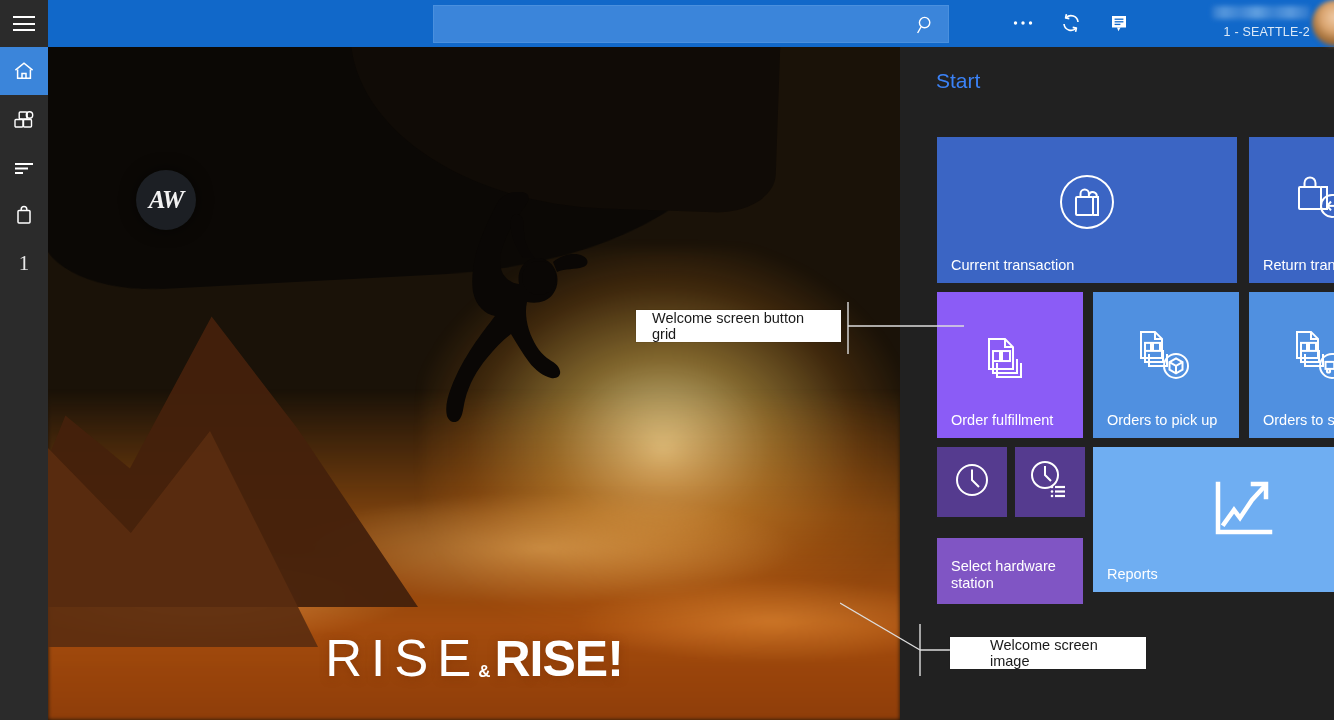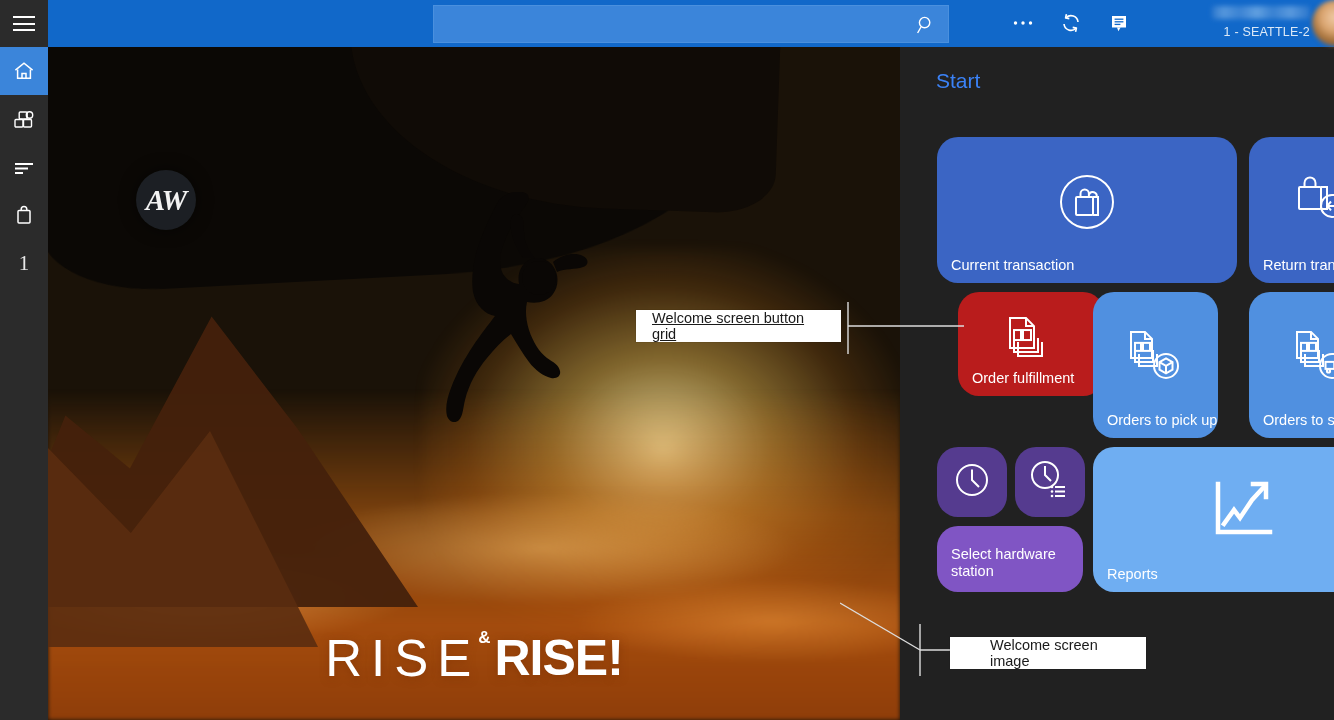--- a/index.html
+++ b/index.html
@@ -66,62 +66,62 @@
   .hero-clouds{position:absolute;left:0;bottom:0;width:852px;height:330px;
     background:
       radial-gradient(ellipse 300px 70px at 18% 62%,rgba(255,185,95,.55),rgba(255,185,95,0) 70%),
       radial-gradient(ellipse 360px 80px at 58% 48%,rgba(255,205,120,.45),rgba(255,205,120,0) 70%),
       radial-gradient(ellipse 280px 60px at 85% 70%,rgba(250,165,70,.45),rgba(250,165,70,0) 70%),
       linear-gradient(180deg,rgba(214,104,16,0) 0%,rgba(219,112,20,.5) 38%,rgba(188,86,14,.85) 72%,rgba(150,64,10,.95) 100%);
     filter:blur(2px);}
   .climber{position:absolute;left:355px;top:145px;width:220px;height:250px;}
   .logo-aw{position:absolute;left:88px;top:123px;width:60px;height:60px;border-radius:50%;
     background:#1c1f24;display:flex;align-items:center;justify-content:center;
-    font-family:"Liberation Serif",serif;font-weight:bold;font-style:italic;font-size:29px;color:#f2f2f2;
+    font-family:"Liberation Serif",serif;font-weight:bold;font-style:italic;font-size:25px;color:#f2f2f2;
     letter-spacing:-1px;box-shadow:0 0 16px rgba(0,0,0,.55);}
   .promo{position:absolute;left:0;bottom:18px;width:852px;text-align:center;color:#fff;user-select:none;}
   .promo-head{font-family:"Liberation Sans",sans-serif;line-height:1;margin-bottom:18px;
-    display:flex;justify-content:center;gap:0;}
+    display:flex;align-items:flex-end;justify-content:center;gap:0;}
   .promo-rise{font-size:51px;font-weight:300;letter-spacing:9px;text-shadow:0 2px 8px rgba(120,45,0,.5);}
   .promo-amp{font-size:17px;font-weight:700;position:relative;top:-4px;margin:0 4px 0 -2px;}
   .promo-shine{font-size:50px;font-weight:800;letter-spacing:-1px;text-shadow:0 2px 8px rgba(120,45,0,.5);}
   .promo-sub{font-family:"DejaVu Sans Mono",monospace;font-size:15px;letter-spacing:2.3px;margin-bottom:13px;
     text-shadow:0 1px 5px rgba(110,40,0,.6);}
   .promo-save{font-size:26px;letter-spacing:2px;text-shadow:0 1px 6px rgba(110,40,0,.55);}
   .promo-save b{font-weight:800;}
   .promo-save .pct{font-size:15px;font-weight:700;}
   .promo-save .word{font-weight:300;letter-spacing:3px;}
 
   
   .startpanel{position:absolute;left:900px;top:47px;width:434px;height:673px;background:#212121;overflow:hidden;}
   .start-title{position:absolute;left:36px;top:22px;font-size:21px;color:#3b82f6;font-weight:400;}
   .tiles{position:absolute;left:37px;top:42px;width:460px;}
 
-  .tile{position:absolute;box-sizing:border-box;cursor:pointer;overflow:hidden;border-radius:21px;}
+  .tile{position:absolute;box-sizing:border-box;cursor:pointer;overflow:hidden;}
   .tile .tile-label{position:absolute;left:14px;bottom:9px;font-size:14.5px;color:#fff;line-height:17px;
     white-space:nowrap;}
   .tile .tile-label.wrap{white-space:normal;width:110px;bottom:12px;}
   .tile .tile-icon{position:absolute;left:50%;top:50%;transform:translate(-50%,-58%);}
 
   .t-current{left:0;top:48px;width:300px;height:146px;background:#3b65c4;}
   .t-return{left:312px;top:48px;width:146px;height:146px;background:#3b65c4;}
-  .t-fulfill{left:0;top:203px;width:146px;height:104px;background:#b91c1c;margin-left:21px;}
-  .t-pickup{left:156px;top:203px;width:125px;height:146px;background:#5090e0;}
+  .t-fulfill{left:0;top:203px;width:146px;height:146px;background:#8b5cf6;}
+  .t-pickup{left:156px;top:203px;width:146px;height:146px;background:#5090e0;}
   .t-ship{left:312px;top:203px;width:146px;height:146px;background:#5090e0;}
   .t-clock{left:0;top:358px;width:70px;height:70px;background:#553b8f;}
   .t-clocklist{left:78px;top:358px;width:70px;height:70px;background:#553b8f;}
-  .t-hardware{left:0;top:437px;width:146px;height:66px;background:#8055c4;}
+  .t-hardware{left:0;top:449px;width:146px;height:66px;background:#8055c4;}
   .t-reports{left:156px;top:358px;width:302px;height:145px;background:#6faef2;}
   .t-clock .tile-icon,.t-clocklist .tile-icon{transform:translate(-50%,-50%);}
 
   
   .callout{position:absolute;background:#ffffff;color:#1a1a1a;font-size:14.5px;
     display:flex;align-items:center;padding:0 16px;box-sizing:border-box;z-index:60;
     box-shadow:0 0 0 1px rgba(0,0,0,.06);}
-  .c-grid{left:636px;top:310px;width:205px;height:32px;text-decoration:underline;}
+  .c-grid{left:636px;top:310px;width:205px;height:32px;}
   .c-image{left:950px;top:637px;width:196px;height:32px;padding-left:40px;}
   .leader{position:absolute;z-index:55;pointer-events:none;}
 </style>
 </head>
 <body>
 
 <div class="app">
 
   <div class="topbar">
     <div class="hamburger-zone">

